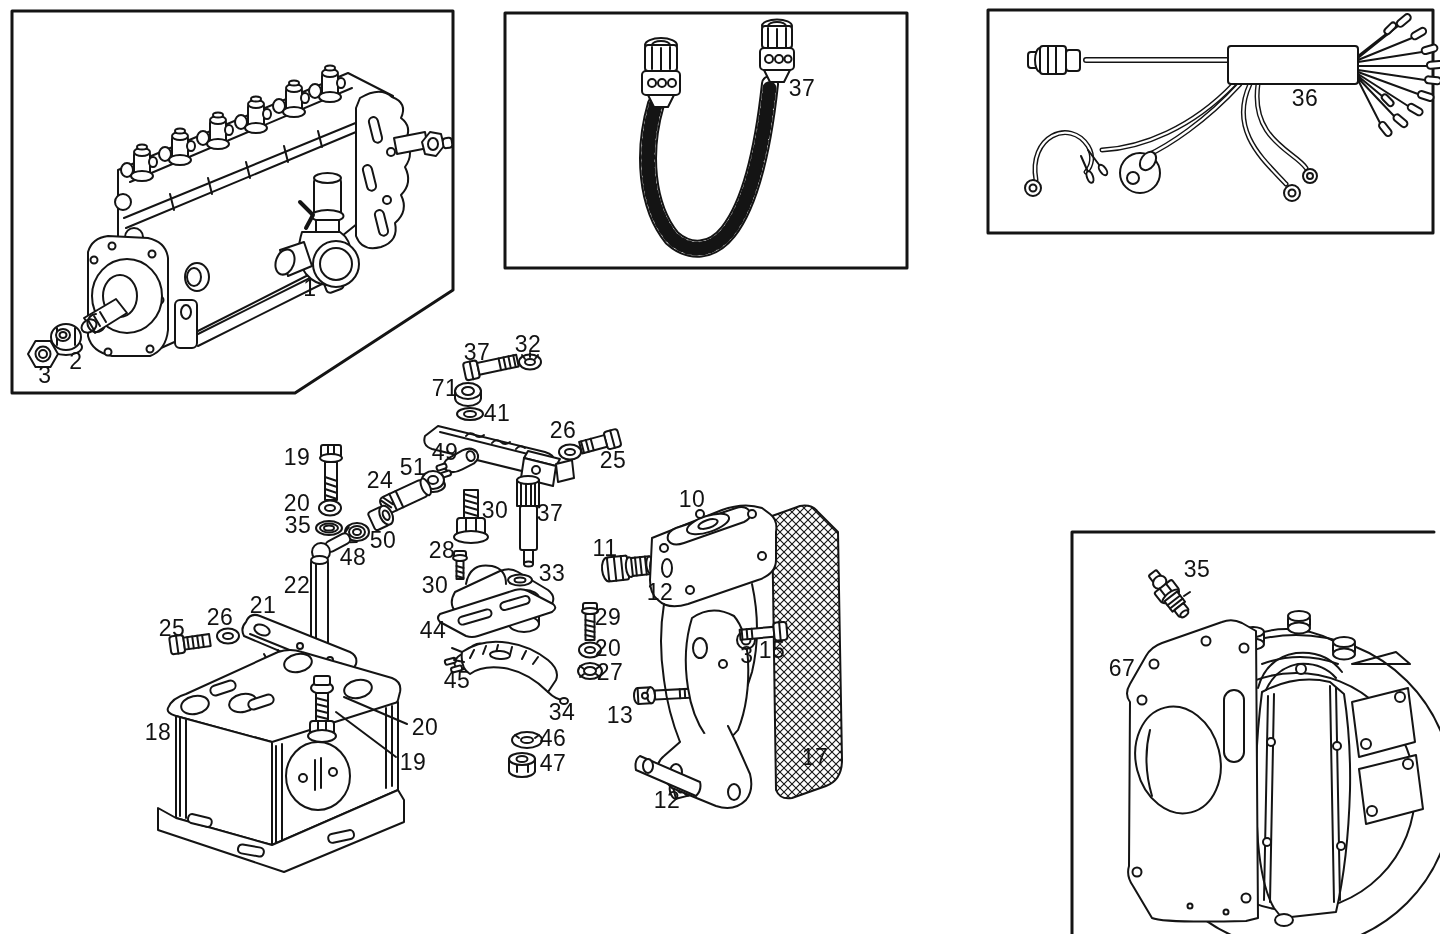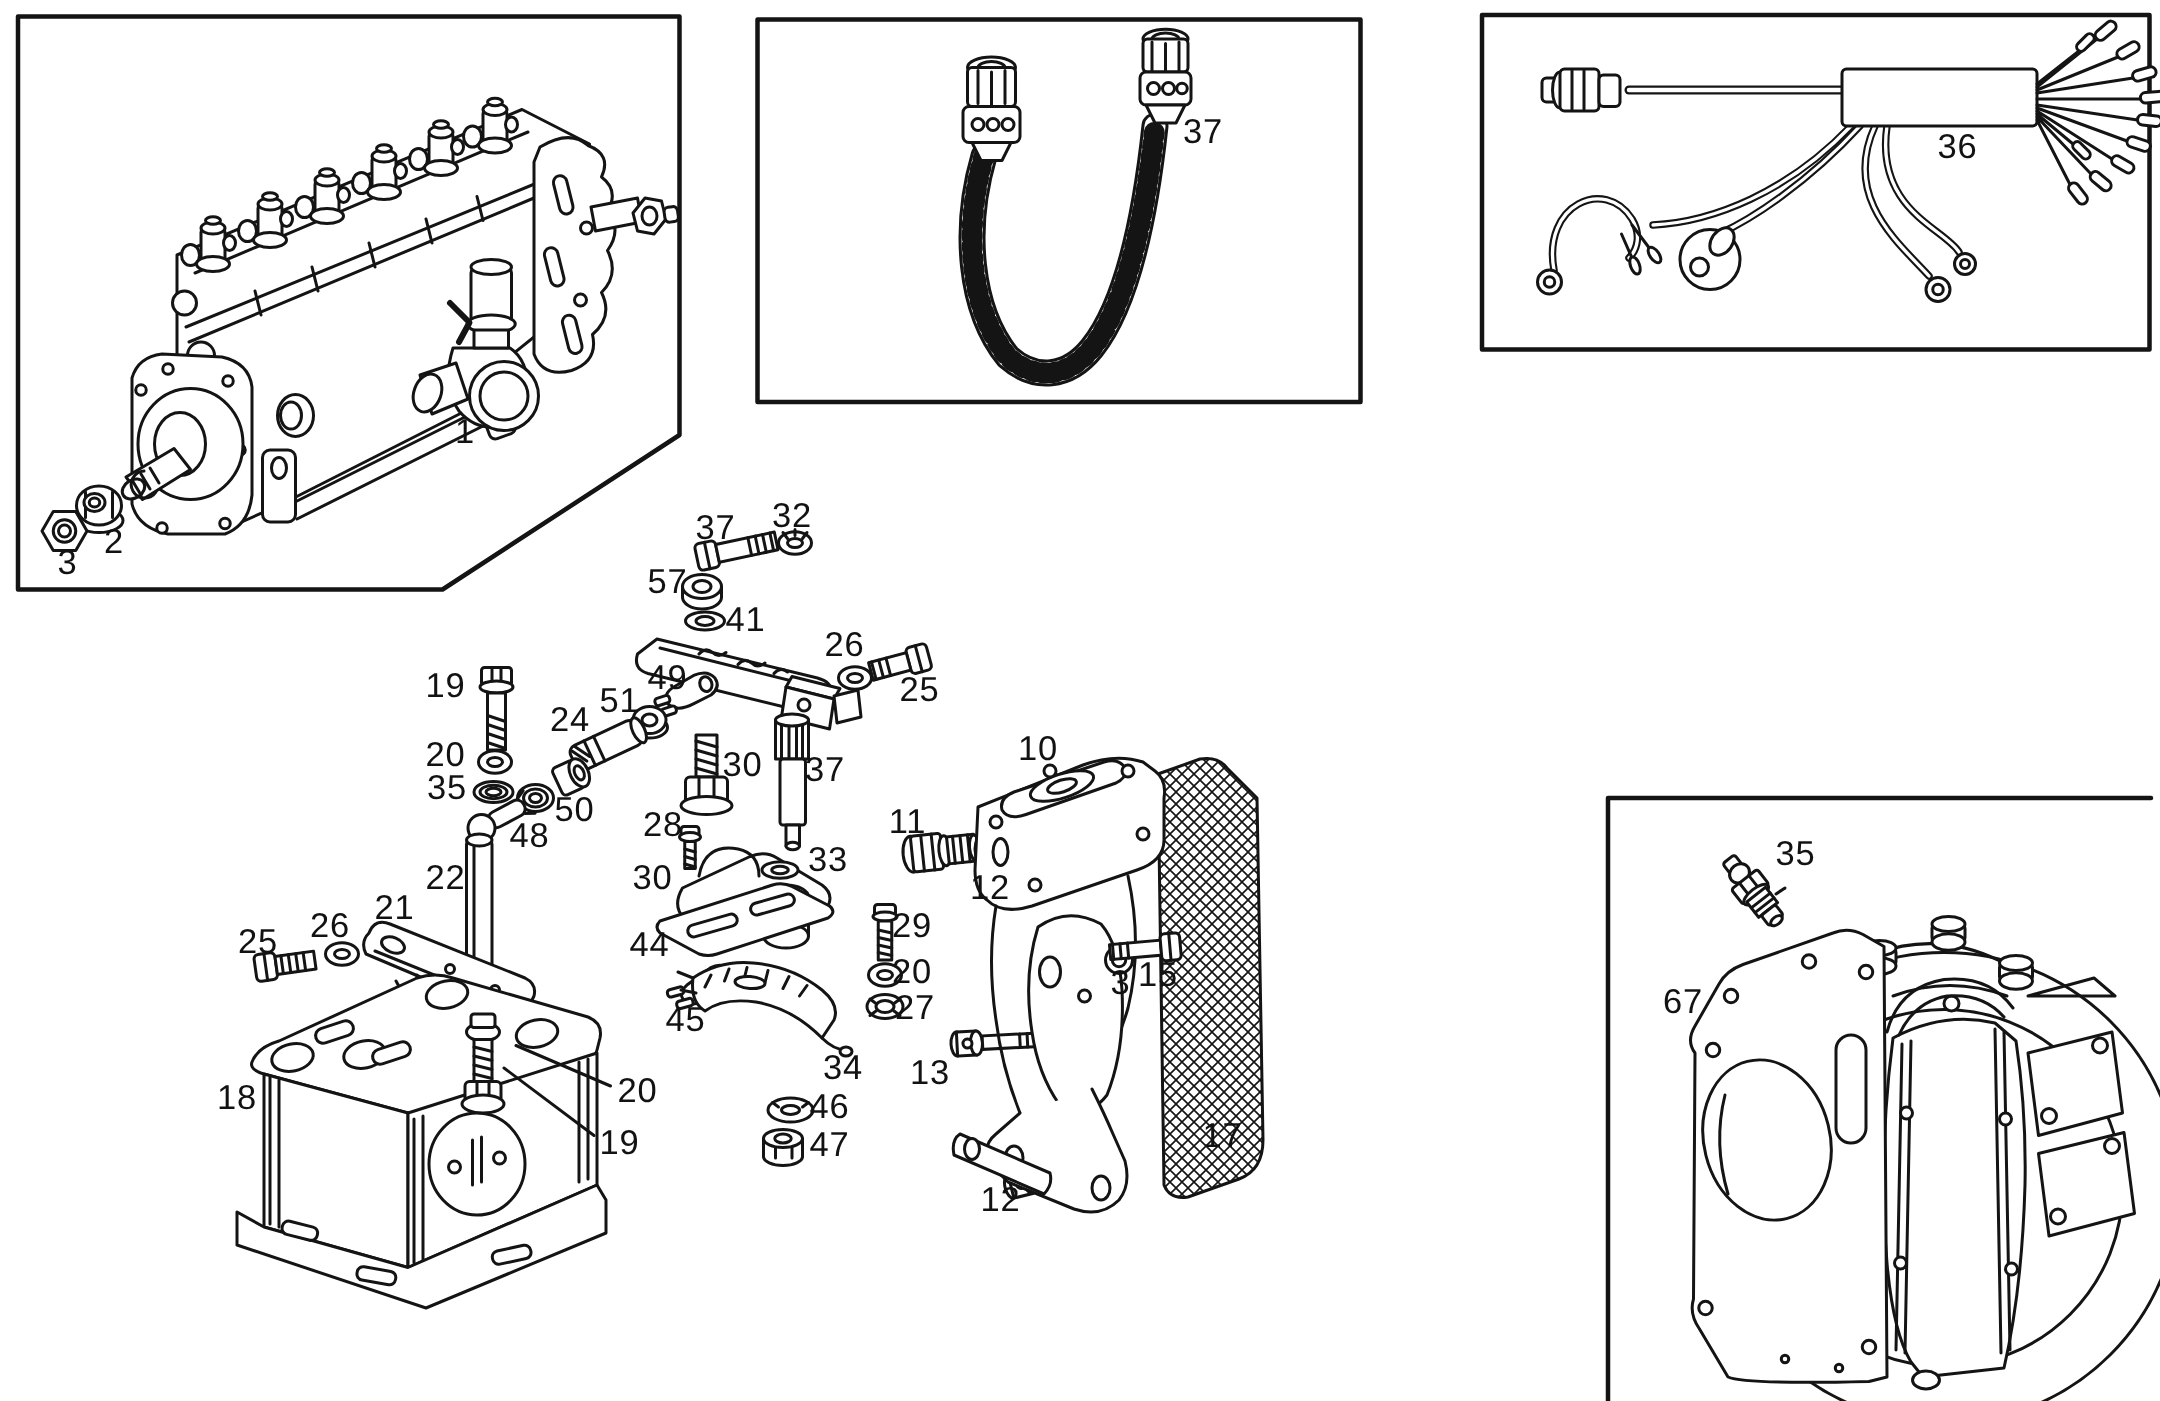--- a/index.html
+++ b/index.html
@@ -586,21 +586,21 @@
 </g>
 </svg>
 
 <div class="lbl" style="left:310px;top:288px">1</div>
 <div class="lbl" style="left:76px;top:361px">2</div>
 <div class="lbl" style="left:45px;top:375px">3</div>
 <div class="lbl" style="left:802px;top:88px">37</div>
 <div class="lbl" style="left:1305px;top:98px">36</div>
 <div class="lbl" style="left:477px;top:352px">37</div>
 <div class="lbl" style="left:528px;top:344px">32</div>
-<div class="lbl" style="left:445px;top:388px">57</div>
+<div class="lbl" style="left:445px;top:388px">71</div>
 <div class="lbl" style="left:497px;top:413px">41</div>
 <div class="lbl" style="left:563px;top:430px">26</div>
 <div class="lbl" style="left:613px;top:460px">25</div>
 <div class="lbl" style="left:445px;top:452px">49</div>
 <div class="lbl" style="left:413px;top:467px">51</div>
 <div class="lbl" style="left:297px;top:457px">19</div>
 <div class="lbl" style="left:380px;top:480px">24</div>
 <div class="lbl" style="left:297px;top:503px">20</div>
 <div class="lbl" style="left:298px;top:525px">35</div>
 <div class="lbl" style="left:383px;top:540px">50</div>

